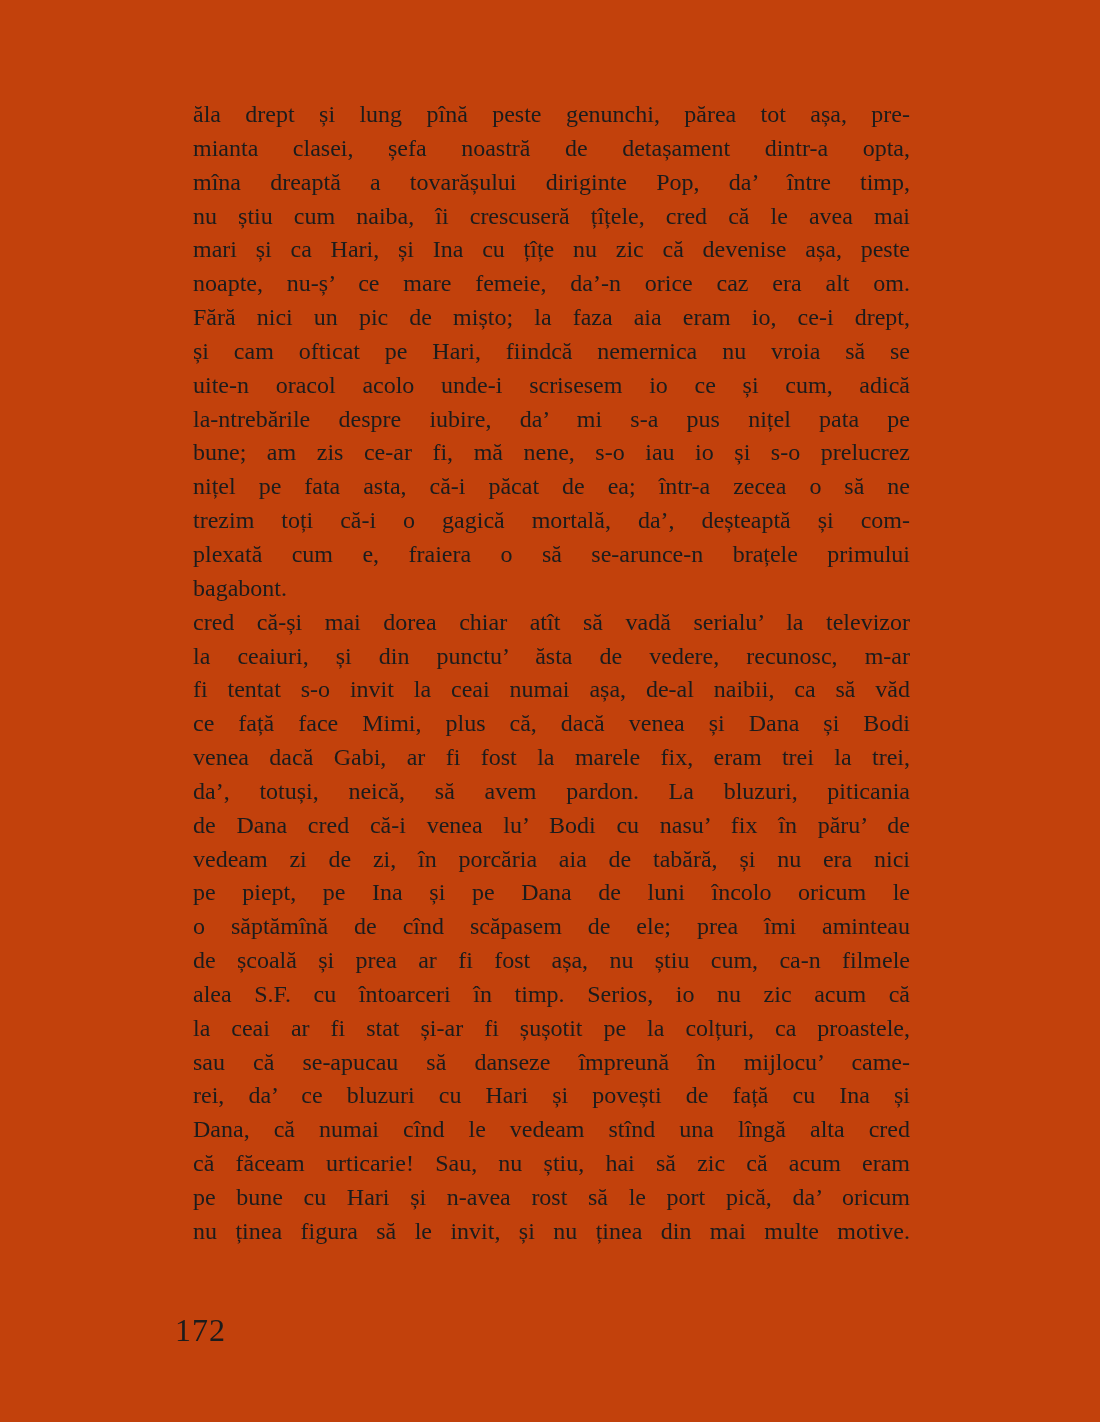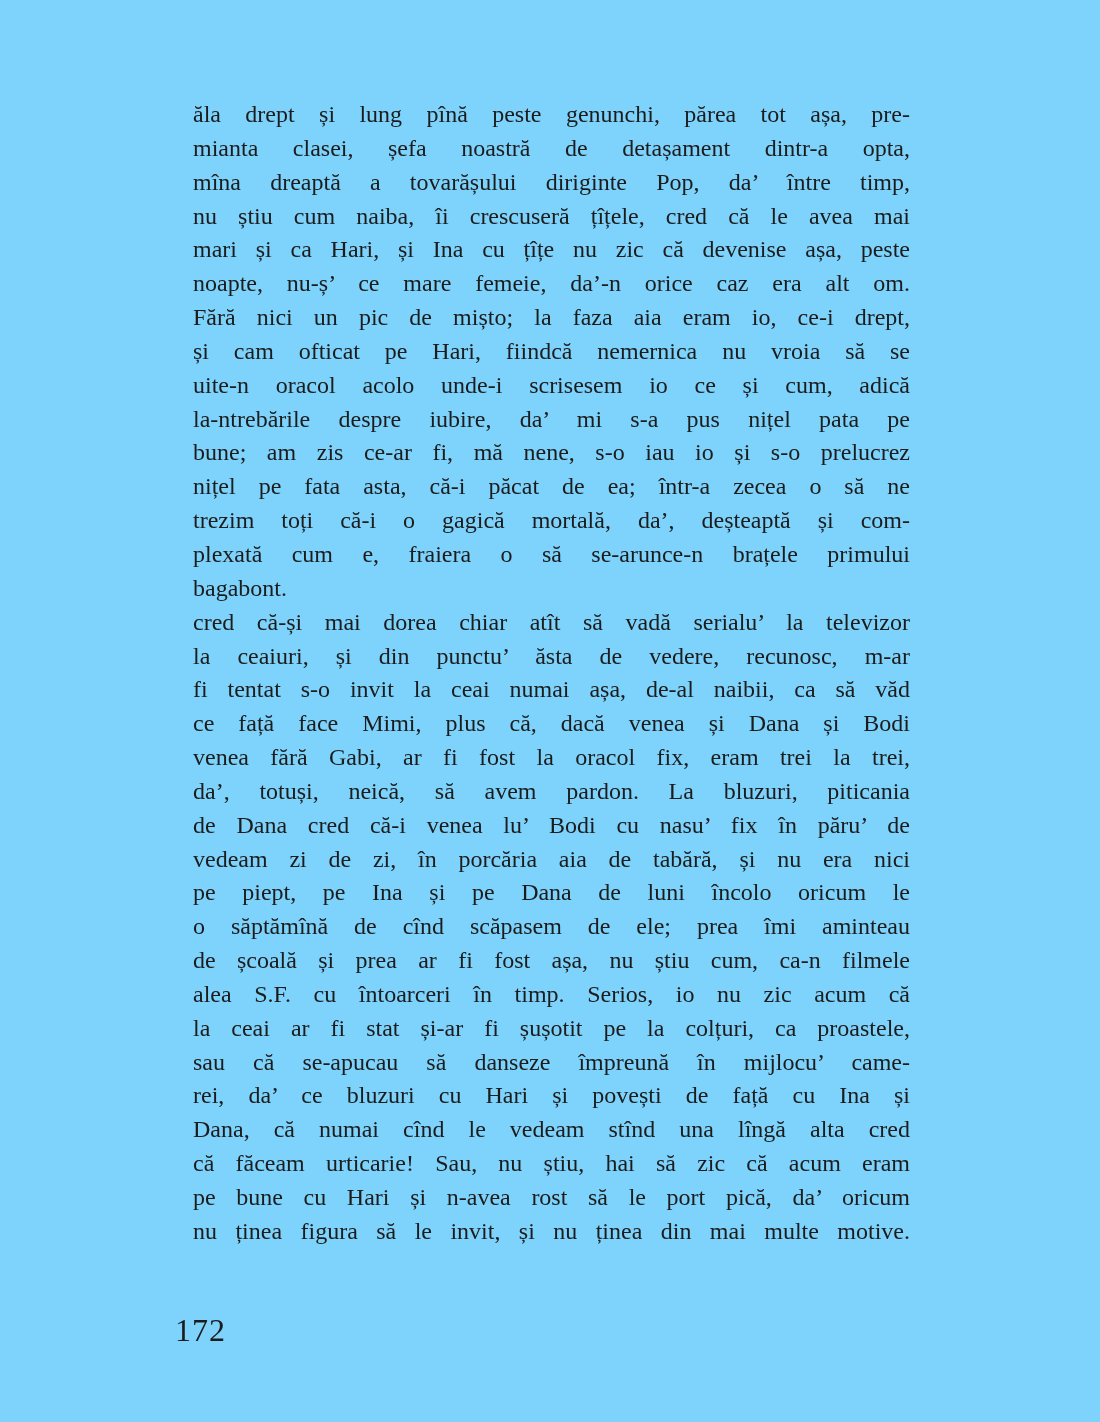--- a/index.html
+++ b/index.html
@@ -9,21 +9,21 @@
   body {
     width: 1100px;
     height: 1422px;
     background: #ffffff;
     position: relative;
     font-family: "Liberation Serif", "DejaVu Serif", serif;
   }
   .page {
     position: absolute;
     inset: 0;
-    background: #7dd3fc;
+    background: #c2410c;
     overflow: hidden;
   }
   .text-column {
     position: absolute;
     left: 193px;
     top: 98px;
     width: 717px;
     color: #1c1c1c;
   }
   .paragraph {
@@ -75,21 +75,21 @@
         <div class="line">nițel pe fata asta, că-i păcat de ea; într-a zecea o să ne</div>
         <div class="line">trezim toți că-i o gagică mortală, da’, deșteaptă și com-</div>
         <div class="line">plexată cum e, fraiera o să se-arunce-n brațele primului</div>
         <div class="line last-left">bagabont.</div>
       </div>
       <div class="paragraph">
         <div class="line">cred că-și mai dorea chiar atît să vadă serialu’ la televizor</div>
         <div class="line">la ceaiuri, și din punctu’ ăsta de vedere, recunosc, m-ar</div>
         <div class="line">fi tentat s-o invit la ceai numai așa, de-al naibii, ca să văd</div>
         <div class="line">ce față face Mimi, plus că, dacă venea și Dana și Bodi</div>
-        <div class="line">venea fără Gabi, ar fi fost la oracol fix, eram trei la trei,</div>
+        <div class="line">venea dacă Gabi, ar fi fost la marele fix, eram trei la trei,</div>
         <div class="line">da’, totuși, neică, să avem pardon. La bluzuri, piticania</div>
         <div class="line">de Dana cred că-i venea lu’ Bodi cu nasu’ fix în păru’ de</div>
         <div class="line">vedeam zi de zi, în porcăria aia de tabără, și nu era nici</div>
         <div class="line">pe piept, pe Ina și pe Dana de luni încolo oricum le</div>
         <div class="line">o săptămînă de cînd scăpasem de ele; prea îmi aminteau</div>
         <div class="line">de școală și prea ar fi fost așa, nu știu cum, ca-n filmele</div>
         <div class="line">alea S.F. cu întoarceri în timp. Serios, io nu zic acum că</div>
         <div class="line">la ceai ar fi stat și-ar fi șușotit pe la colțuri, ca proastele,</div>
         <div class="line">sau că se-apucau să danseze împreună în mijlocu’ came-</div>
         <div class="line">rei, da’ ce bluzuri cu Hari și povești de față cu Ina și</div>

